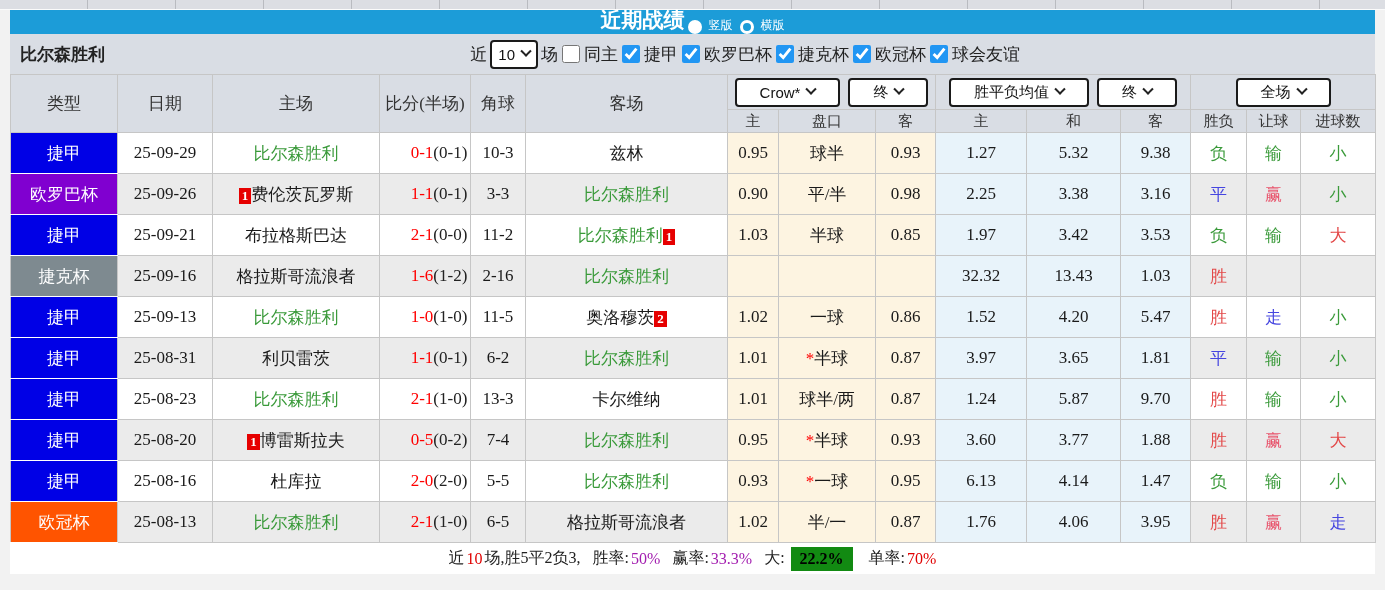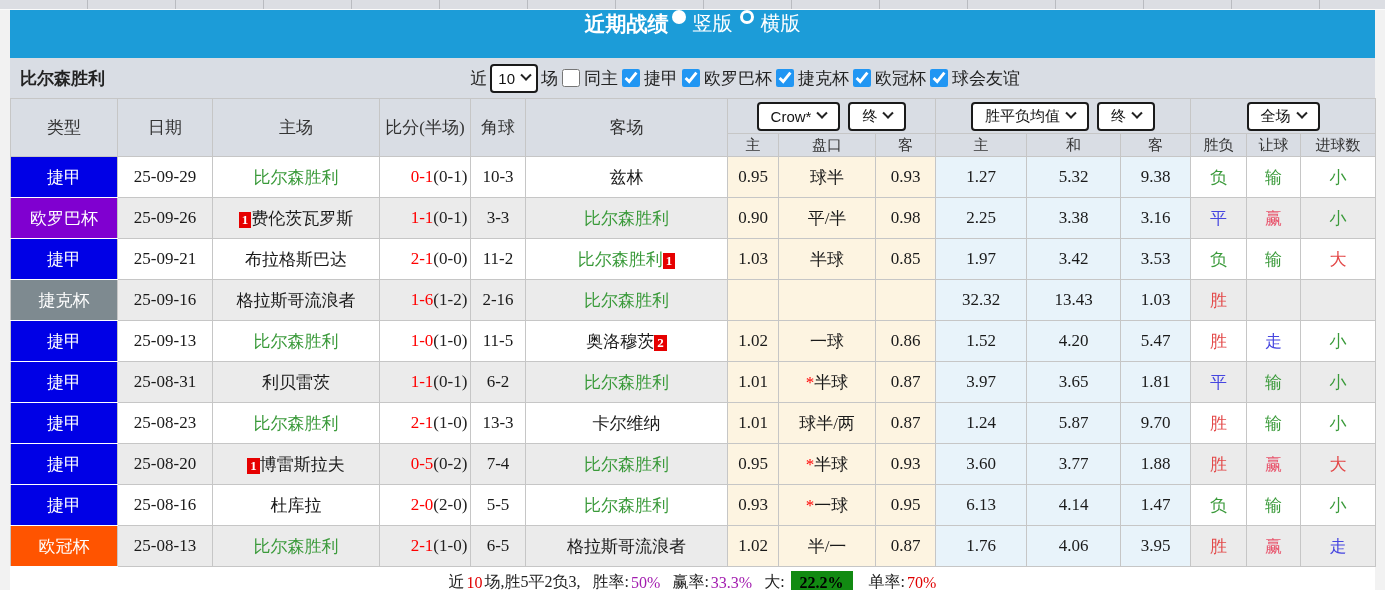--- a/index.html
+++ b/index.html
@@ -1,29 +1,29 @@
 <!DOCTYPE html>
 <html><head>
 <meta charset="utf-8">
 <style>
   * { box-sizing: border-box; margin: 0; padding: 0; }
   html,body { width: 1385px; height: 590px; background:#f2f2f2; overflow:hidden;
     font-family: "Liberation Serif", "DejaVu Serif", serif; }
   .strip { height:10px; background:#dcdee3; border-bottom:1px solid #fbfbfb;
     background-image: repeating-linear-gradient(90deg, #dcdee3 0, #dcdee3 87px, #b9bbc0 87px, #b9bbc0 88px); }
-  .titlebar { height:48px; background:#1c9cd8; display:flex; align-items:flex-start; justify-content:center; gap:7px; margin:0 10px; }
+  .titlebar { height:24px; background:#1c9cd8; display:flex; align-items:flex-end; justify-content:center; gap:7px; margin:0 10px; }
   .titlebar .title { color:#fff; font-weight:bold; font-size:21px; font-family:"Liberation Sans",sans-serif; }
   .radio-filled { width:14px; height:14px; border-radius:50%; background:#fff; display:inline-block; margin-left:-4px;}
   .radio-empty { width:14px; height:14px; border-radius:50%; border:3px solid #fff; display:inline-block; }
-  .titlebar .rlabel { color:#fff; font-size:20px; }
+  .titlebar .rlabel { color:#fff; font-size:12px; }
   .filterbar { height:40px; background:#d9dde4; margin:0 10px; display:flex; align-items:center; padding:0 10px; font-size:17px; color:#222; }
   .teamname { font-weight:bold; font-size:17px; }
   .filters { margin-left:auto; margin-right:345px; display:flex; align-items:center; gap:3px; }
   .filters input[type=checkbox]{ width:18px; height:18px; accent-color:#2196f3; margin:0 1px; }
-  .dd { background:#fff; border:2px solid #1a1a1a; border-radius:4px; height:29px; padding:0 12px;
+  .dd { background:#fff; border:2px solid #1a1a1a; border-radius:4px; height:29px; padding:0 23px;
         display:inline-flex; align-items:center; gap:7px; font-family:"Liberation Sans",sans-serif; font-size:15px; color:#111; cursor:default;}
   .chev { width:8px; height:8px; border-right:2px solid #222; border-bottom:2px solid #222; transform:rotate(45deg) translate(-2px,-2px); display:inline-block; }
   table { border-collapse:collapse; table-layout:fixed; width:1365px; margin:0 10px; background:#fff; }
   th, td { border:1px solid #c6c6c6; text-align:center; overflow:hidden; white-space:nowrap; }
   thead th { background:#d9dde4; color:#333; font-weight:normal; font-size:17px; }
   thead tr.hr1 th { height:35px; }
   thead tr.hr2 th { height:23px; font-size:15px; }
   .ddcell { display:flex; align-items:center; justify-content:center; gap:8px; }
   tbody td { height:41px; font-size:17px; color:#1a1a1a; }
   tr.alt td { background:#ebebeb; }

